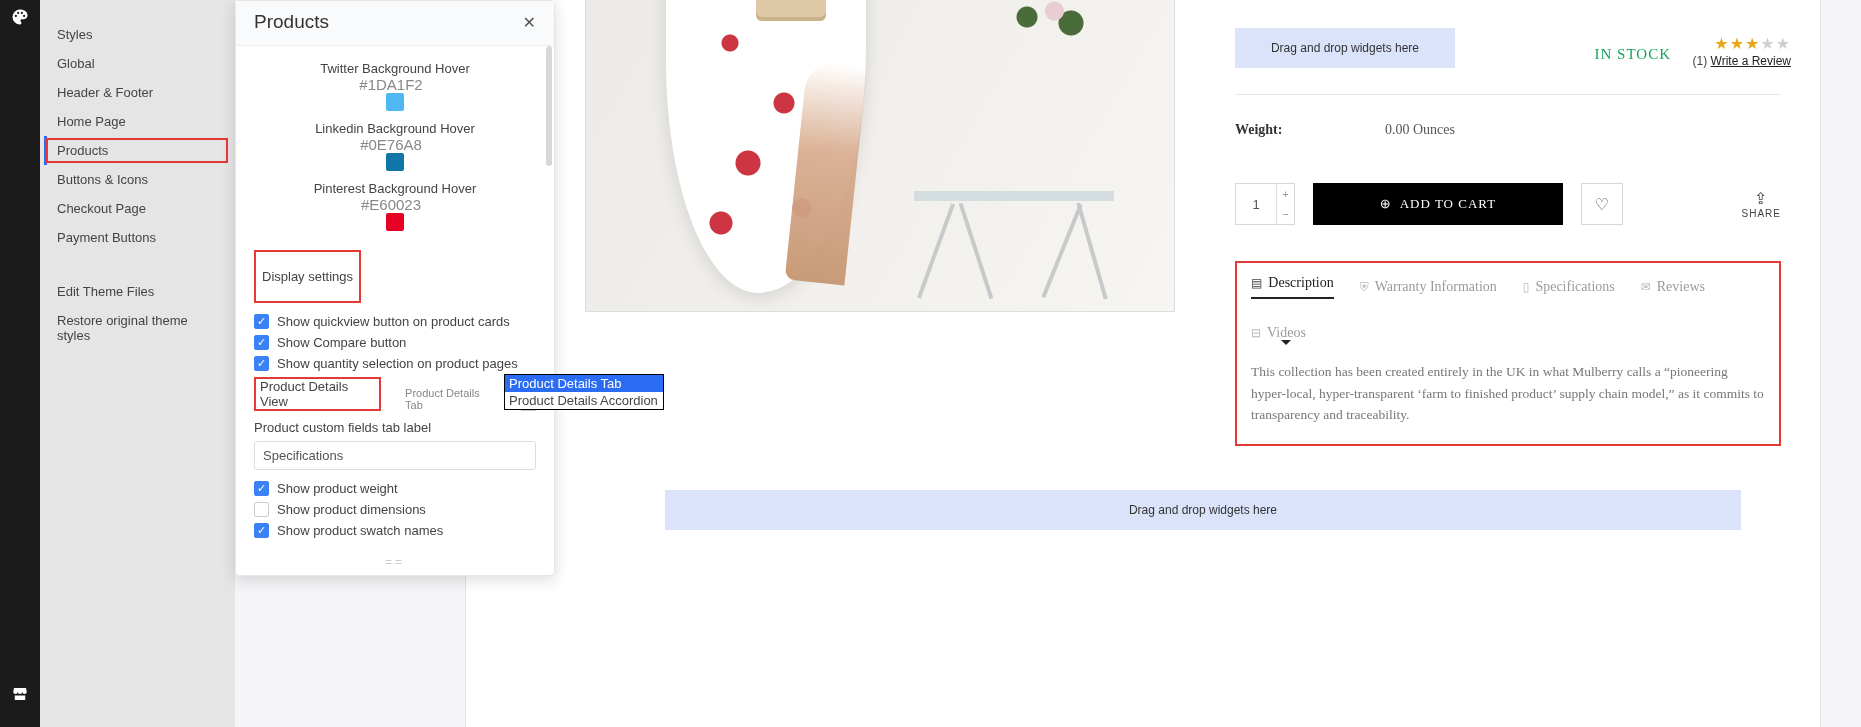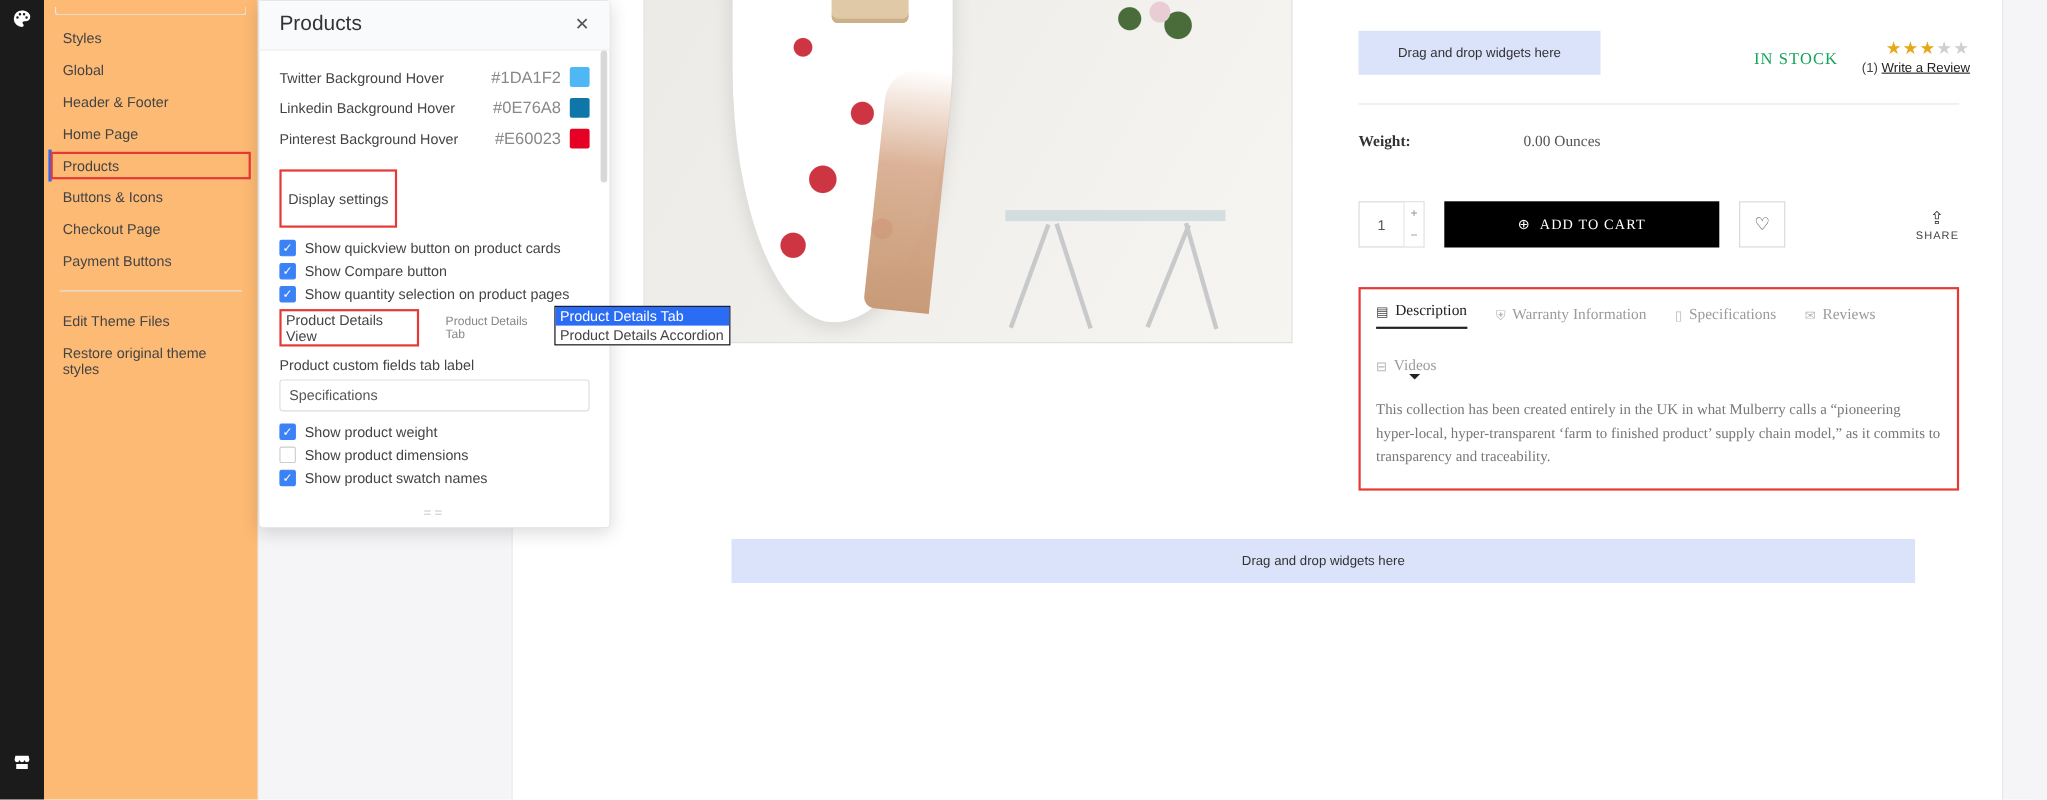--- a/index.html
+++ b/index.html
@@ -3,42 +3,42 @@
 <meta charset="utf-8">
 <style>
 * { box-sizing: border-box; margin: 0; padding: 0; }
 body { font-family: -apple-system, BlinkMacSystemFont, "Segoe UI", Arial, sans-serif; background: #fff; color: #333; overflow: hidden; }
 .app { display: flex; height: 727px; width: 1861px; }
 
 .rail { width: 40px; background: #1b1b1b; display: flex; flex-direction: column; align-items: center; padding-top: 8px; justify-content: space-between; }
 .rail svg { fill: #fff; width: 18px; height: 18px; }
 .rail-bottom { margin-bottom: 20px; }
 
-.sidebar { width: 195px; background: #fdba74; border-right: 1px solid #e6e6e6; padding-top: 6px; position: relative; }
+.sidebar { width: 195px; background: #e5e5e5; border-right: 1px solid #e6e6e6; padding-top: 6px; position: relative; }
 .sidebar .topbox { margin: 0 10px 6px 10px; height: 8px; border:1px solid #e6e6e6; border-top:none; border-radius: 0 0 3px 3px; }
 .sidebar-item { padding: 7px 14px; font-size: 13px; color: #444; cursor: pointer; border-left: 3px solid transparent; }
 .sidebar-item.active { border-left: 3px solid #2b6cf5; }
 .sidebar-item.highlight { outline: 2px solid #e53935; outline-offset: -4px; margin: 0 4px; padding-left:10px; }
 .sidebar-divider { border-top:1px solid #e6e6e6; margin:12px 14px; }
 
 .panel { position: absolute; left: 235px; top: 0; width: 320px; background: #fff; border: 1px solid #e6e6e6; border-radius: 4px; box-shadow: 0 4px 16px rgba(0,0,0,.14); z-index: 20; }
 .panel-header { display:flex; justify-content:space-between; align-items:center; padding: 10px 18px 12px 18px; background:#f9fafb; border-bottom:1px solid #eee;}
 .panel-header h2 { font-size: 19px; font-weight: 400; color:#333; }
 .panel-close { font-size: 16px; color:#555; cursor:pointer; }
 .panel-body { padding: 10px 18px 14px 18px; font-size: 13px; color:#444; position:relative; }
-.color-row { display:flex; align-items:center; justify-content:center; padding:5px 0; }
+.color-row { display:flex; align-items:center; justify-content:center; padding:5px 0;flex-direction:column; }
 .color-row .name { flex: 1; font-size:13px; color:#444; }
 .color-row .hex { font-size:15px; color:#888; margin-right:8px; }
 .color-swatch { width:18px; height:18px; border-radius:2px; }
 .section-title { font-size:13px; color:#444; margin:14px 0 8px 0; display:inline-block; }
 .red-box-small { border:2px solid #e53935; padding: 17px 6px; }
 .chk-row { display:flex; align-items:center; gap:8px; padding:3px 0; }
 .chk { width:15px; height:15px; border:1px solid #3b82f6; border-radius:2px; display:inline-flex; align-items:center; justify-content:center; background:#3b82f6; color:#fff; font-size:11px; }
 .chk.unchecked { background:#fff; color:transparent; border-color:#ccc; }
-.pdv-row { display:flex; align-items:center; gap:24px; padding:3px 0; position:relative; }
+.pdv-row { display:flex; align-items:flex-end; gap:24px; padding:3px 0; position:relative; }
 .pdv-label { border:2px solid #e53935; padding: 0 4px; }
 .pdv-select { font-size:11px; color:#888; }
 .pdv-caret { border:1px solid #ccc; width:16px; height:16px; display:flex; align-items:center; justify-content:center; font-size:10px; color:#555; }
 .dropdown { position:absolute; left:250px; top:0; width:160px; border:1px solid #000; background:#fff; font-size:13px; z-index:30;}
 .dropdown-item { padding:1px 4px; }
 .dropdown-item.selected { background:#2b6cf5; color:#fff; }
 .custom-label-row { padding-top:6px; font-size:13px; color:#444; }
 .custom-input { margin-top:6px; width: 100%; border:1px solid #ddd; border-radius:3px; padding:6px 8px; font-size:13px; color:#555; }
 .panel-grip { text-align:center; color:#ccc; font-size:12px; padding-bottom:6px; letter-spacing:3px; }
 .panel-scrollthumb { position:absolute; right:2px; top:0; width:6px; height:120px; background:#d8d8d8; border-radius:3px; }

